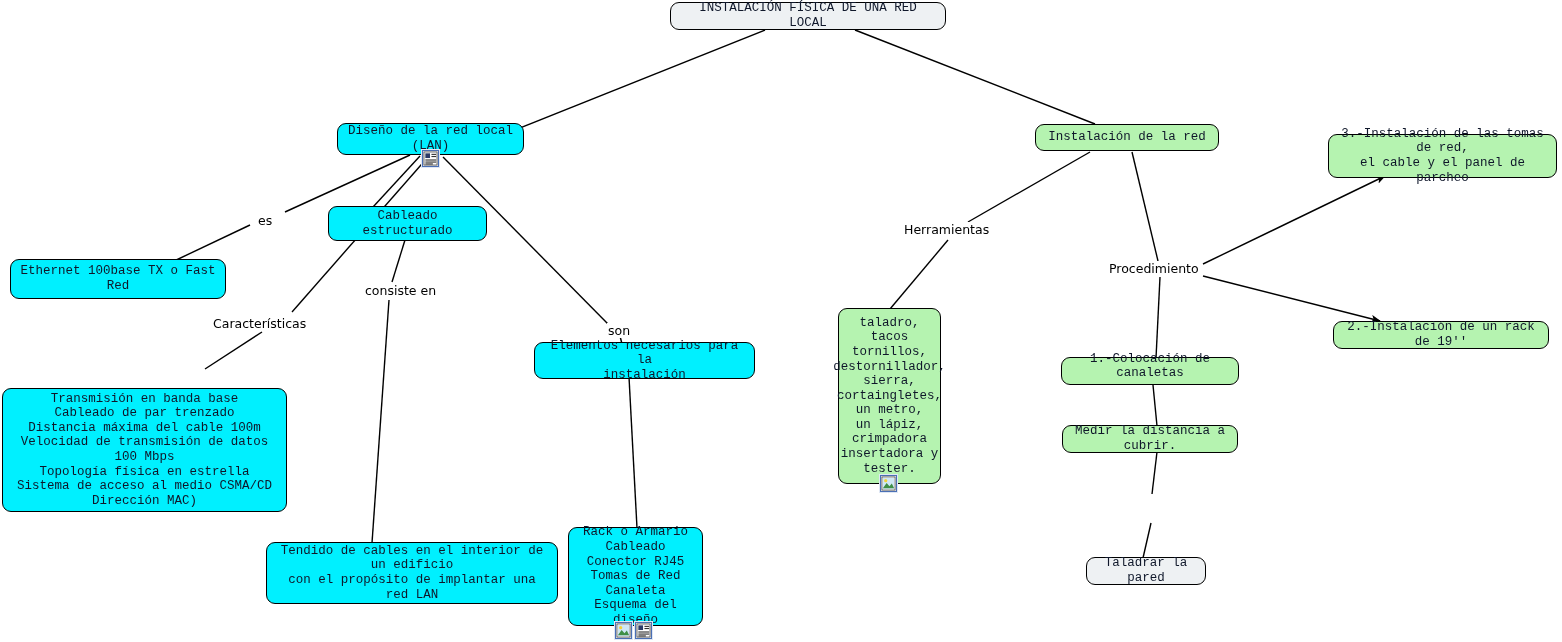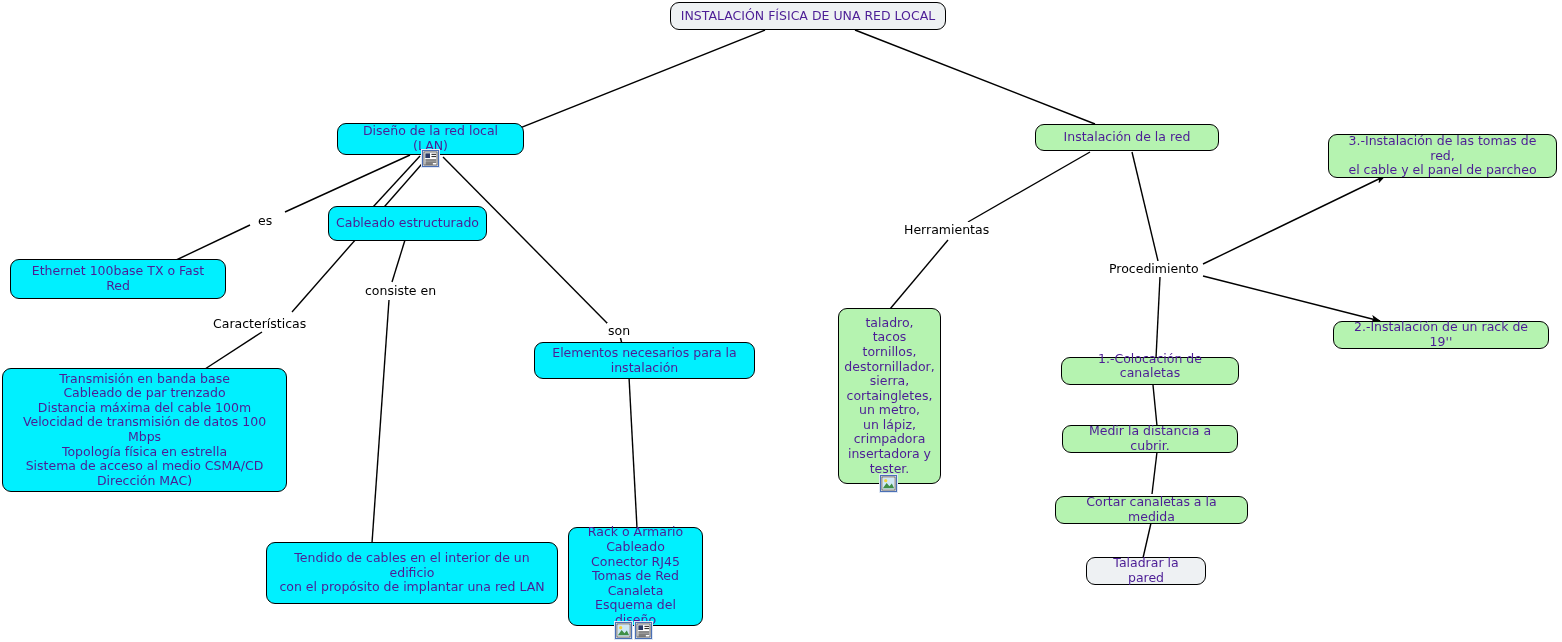--- a/index.html
+++ b/index.html
@@ -26,26 +26,27 @@
   }
   .node {
     position: absolute;
     box-sizing: border-box;
     border: 1px solid #000000;
     border-radius: 9px;
     display: flex;
     align-items: center;
     justify-content: center;
     text-align: center;
-    color: #4c1d95;
+    color: #0f172a;
     font-size: 12.5px;
     line-height: 14.6px;
     padding: 3px 7px;
     white-space: pre-line;
     z-index: 3;
+    font-family: Liberation Mono, monospace;
   }
   .node.cyan   { background: #00f0ff; }
   .node.green  { background: #b5f3b0; }
   .node.gray   { background: #eef1f3; }
 
   .edge-label {
     position: absolute;
     font-size: 12.5px;
     color: #000000;
     white-space: nowrap;
@@ -144,21 +145,21 @@
   </div>
 
   <div class="node cyan" style="left:328px; top:206px; width:159px; height:35px;justify-content:flex-end;">
     <span>Cableado estructurado</span>
   </div>
 
   <div class="node cyan" style="left:10px; top:259px; width:216px; height:40px;">
     <span>Ethernet 100base TX o Fast  Red</span>
   </div>
 
-  <div class="node cyan" style="left:2px; top:368px; width:285px; height:124px;">
+  <div class="node cyan" style="left:2px; top:388px; width:285px; height:124px;">
     <span>Transmisión en banda base
 Cableado de par trenzado
 Distancia máxima del cable 100m
 Velocidad de transmisión de datos 100 Mbps
 Topología física en estrella
 Sistema de acceso al medio CSMA/CD
 Dirección MAC)</span>
   </div>
 
   <div class="node cyan" style="left:220px; top:542px; width:292px; height:62px;margin-left:46px;">
@@ -230,23 +231,20 @@
   </div>
 
   <div class="node green" style="left:1061px; top:357px; width:178px; height:28px;align-items:flex-end;">
     <span>1.-Colocación de canaletas</span>
   </div>
 
   <div class="node green" style="left:1062px; top:425px; width:176px; height:28px;">
     <span>Medir la distancia a cubrir.</span>
   </div>
 
-  <div class="node green" style="left:1055px; top:496px; width:193px; height:28px;">
-    <span>Cortar canaletas a la medida</span>
-  </div>
 
   <div class="node gray" style="left:1086px; top:557px; width:120px; height:28px;">
     <span>Taladrar la pared</span>
   </div>
 
   <div class="node green" style="left:1328px; top:134px; width:229px; height:44px;">
     <span>3.-Instalación de las tomas de red,
 el cable y el panel de parcheo</span>
   </div>
 

